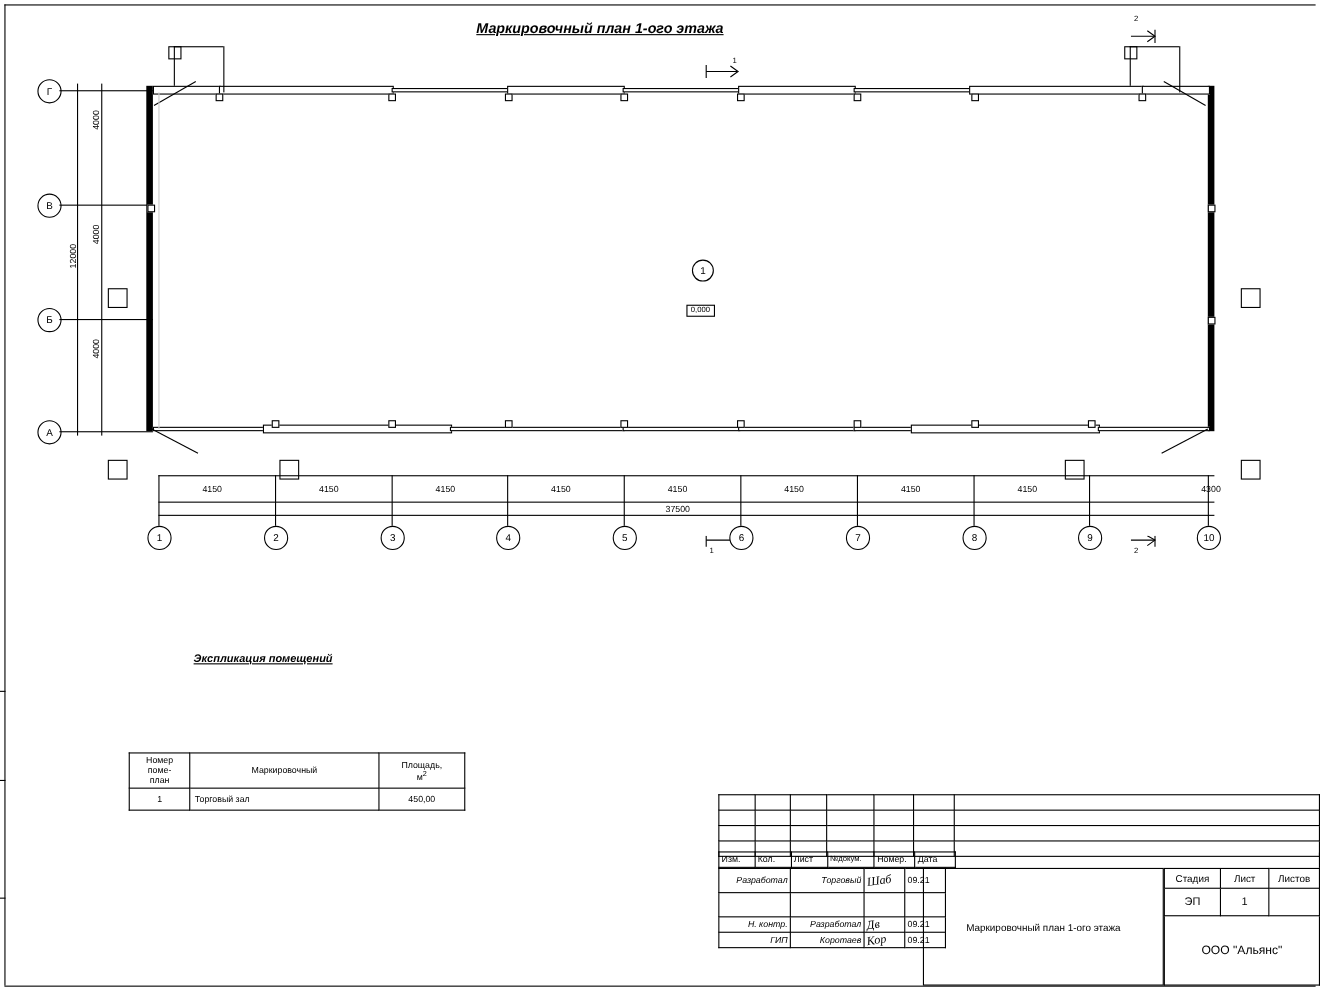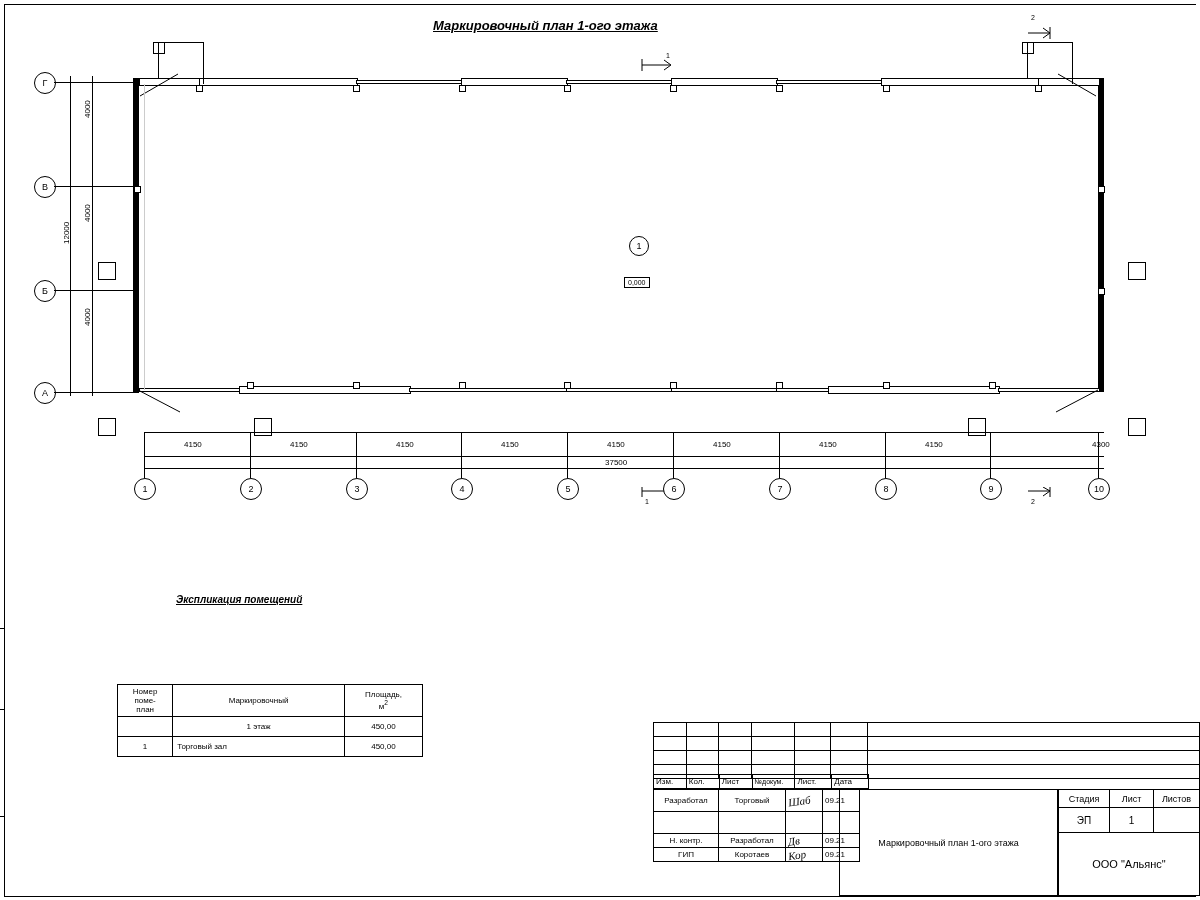--- a/index.html
+++ b/index.html
@@ -24,21 +24,21 @@
   .level-box{position:absolute;border:1px solid #000;font-size:7px;padding:1px 3px;background:#fff;}
   .sq{position:absolute;border:1px solid #000;background:#fff;}
   
   table.exp{position:absolute;border-collapse:collapse;font-size:8px;}
   table.exp td{border:1px solid #000;text-align:center;padding:2px;}
   table.exp td.name{text-align:left;padding-left:4px;}
   
   table.stamp{position:absolute;border-collapse:collapse;font-size:8px;}
   table.stamp td{border:1px solid #000;padding:0 2px;height:13px;}
   .c{}
-  .l{text-align:center;}
+  .l{text-align:right;font-style:italic;}
   .sig{font-family:"Liberation Serif", serif;font-style:italic;font-size:11px;color:#000;
        transform:rotate(-8deg);display:inline-block;}
 </style>
 </head>
 <body>
 
 <div class="sheet">
 
   <div class="frame-line" style="left:4px;top:4px;width:1px;height:892px;"></div>
   <div class="frame-line" style="left:4px;top:4px;width:1192px;height:1px;"></div>
@@ -219,25 +219,20 @@
       </td>
       <td style="width:160px;">Маркировочный</td>
       <td style="width:70px;">
         <div>Площадь,</div>
         <div>
           <span>м</span><sup>2</sup>
         </div>
       </td>
     </tr>
     <tr style="height:20px;">
-      <td></td>
-      <td class="c">1 этаж</td>
-      <td>450,00</td>
-    </tr>
-    <tr style="height:20px;">
       <td>1</td>
       <td class="name">Торговый зал</td>
       <td>450,00</td>
     </tr>
   </tbody>
     </table>
 
   <table class="stamp" style="left:653px;top:722px;">
     <tbody>
         <tr>
@@ -279,21 +274,21 @@
   </tbody>
     </table>
 
   <table class="stamp" style="left:653px;top:774px;">
     <tbody>
         <tr style="height:14px;">
       <td class="c" style="width:28px;">Изм.</td>
       <td class="c" style="width:28px;">Кол.</td>
       <td class="c" style="width:28px;">Лист</td>
       <td class="c xsmall" style="width:38px;">№докум.</td>
-      <td class="c" style="width:32px;">Лист.</td>
+      <td class="c" style="width:32px;">Номер.</td>
       <td class="c" style="width:32px;">Дата</td>
       <td style="width:330px;border-bottom:none;border-top:none;"></td>
     </tr>
   </tbody>
     </table>
 
   <table class="stamp" style="left:653px;top:789px;">
     <tbody>
         <tr style="height:22px;">
       <td class="l" style="width:60px;">Разработал</td>

